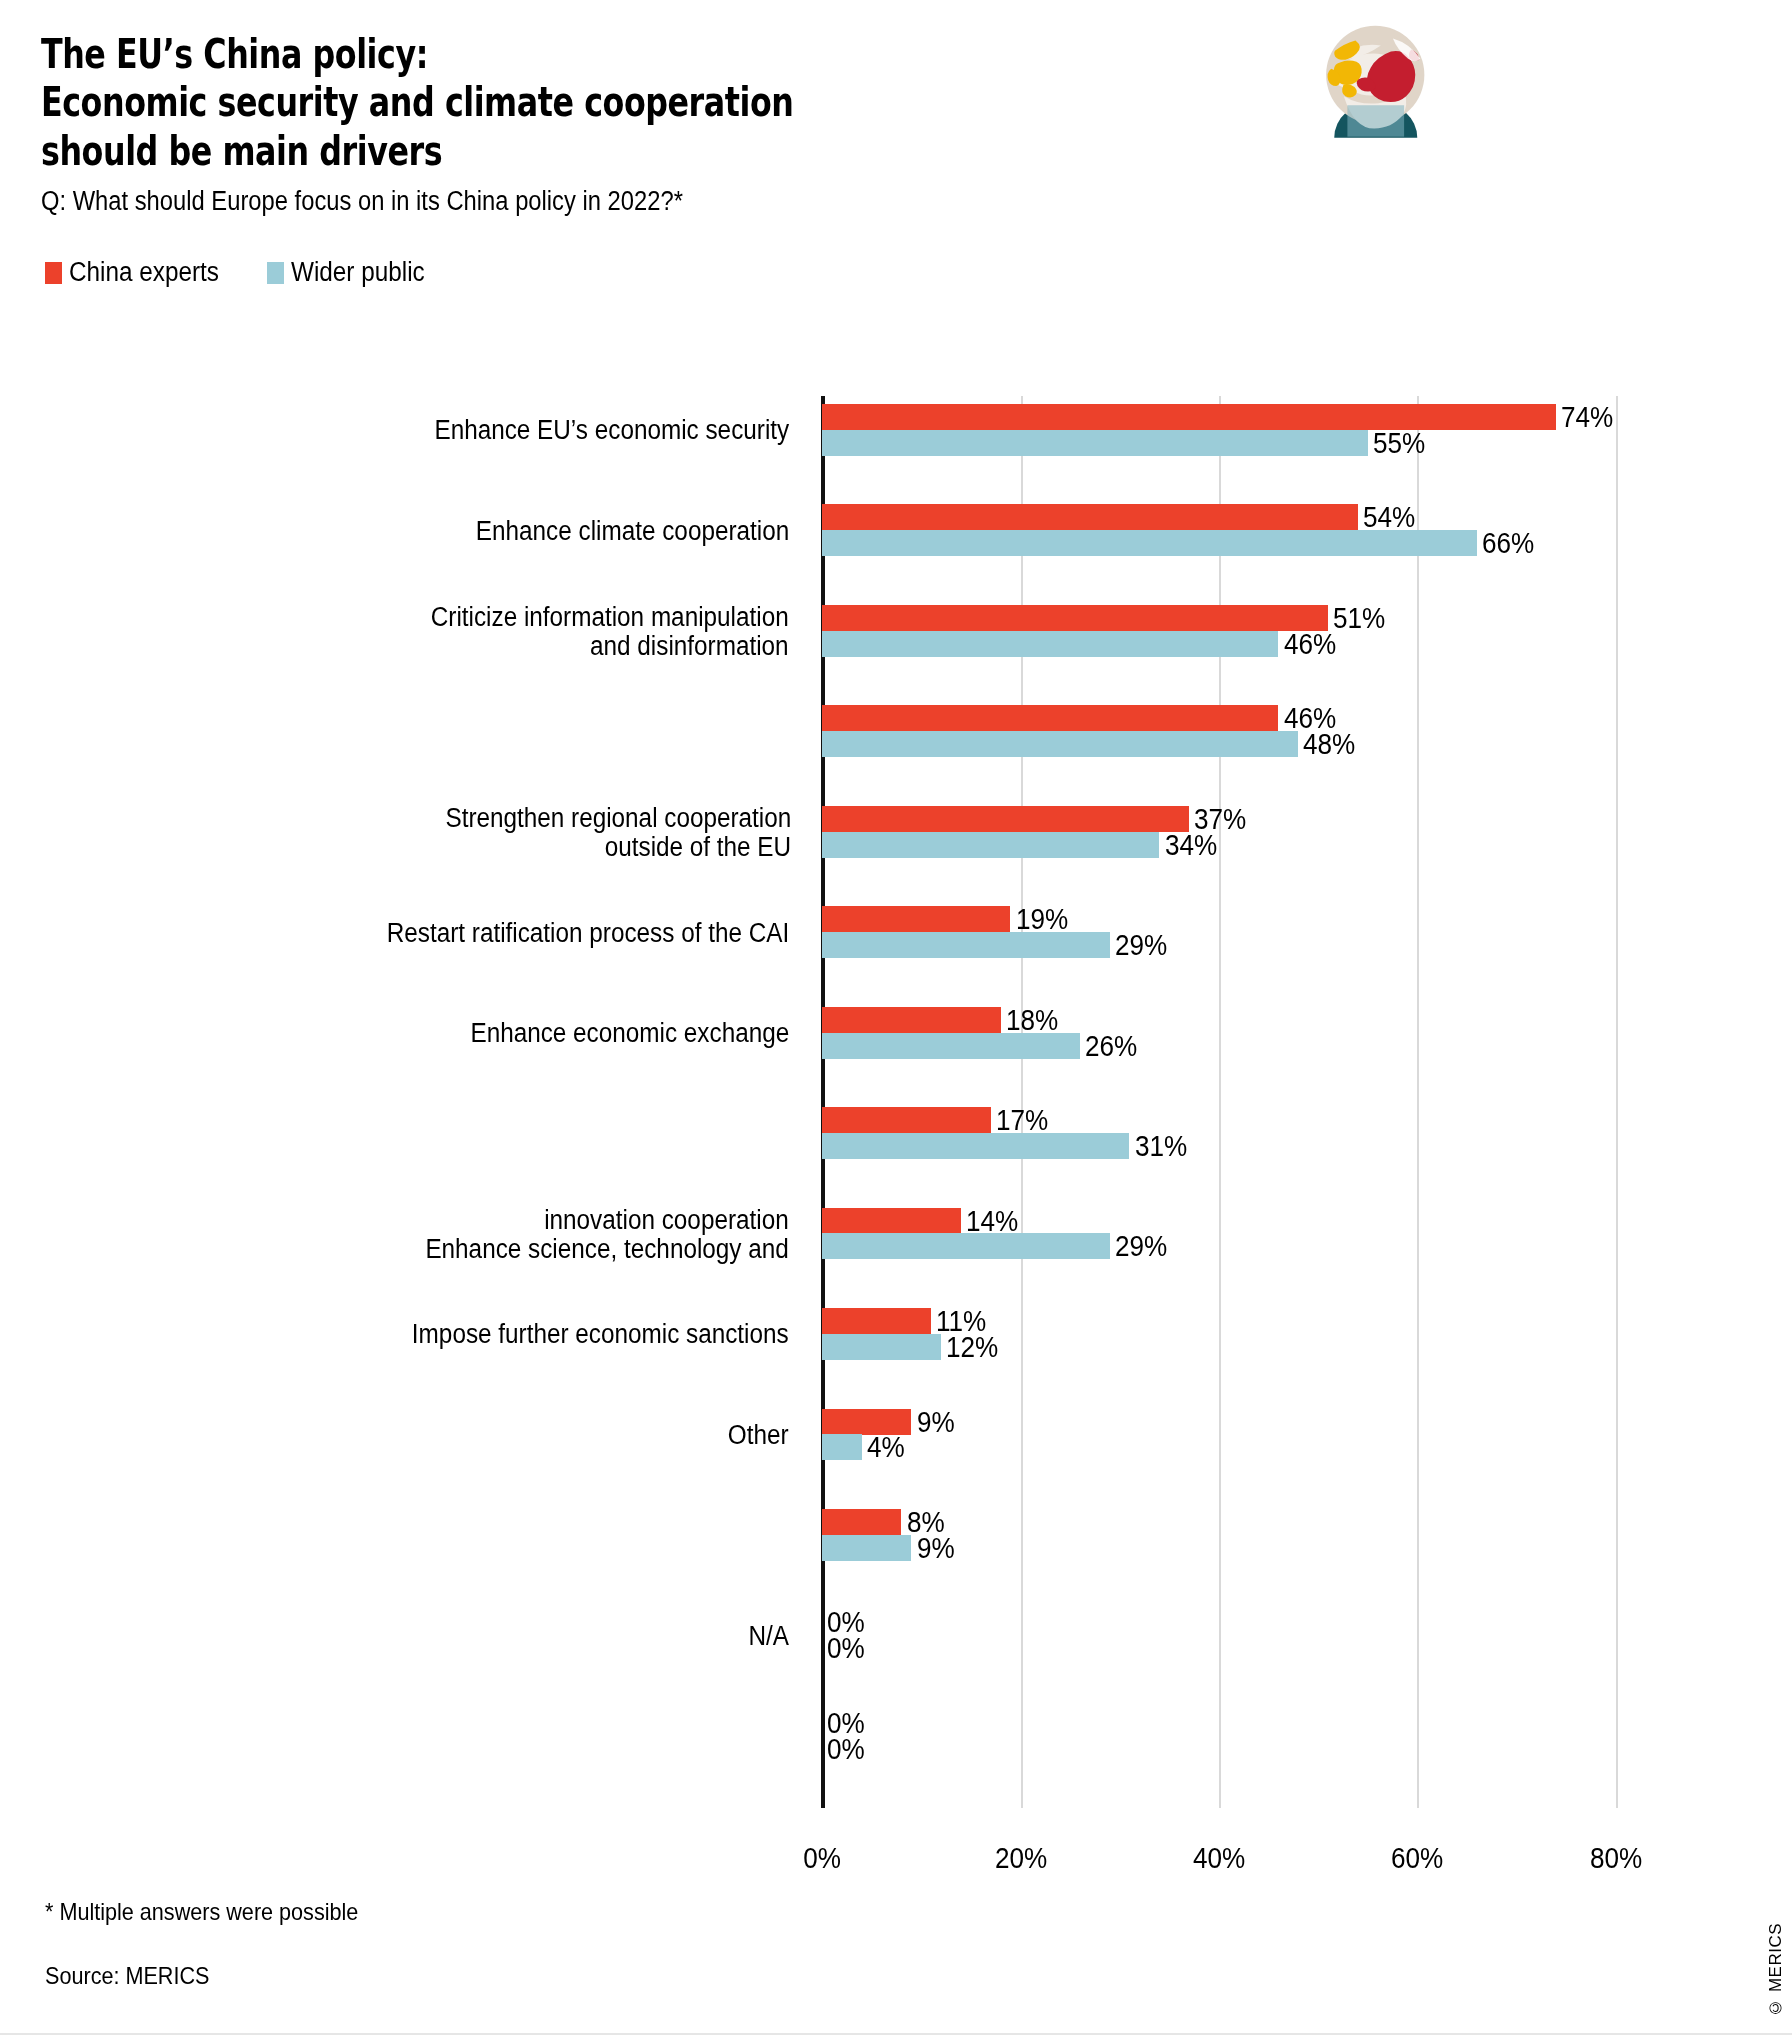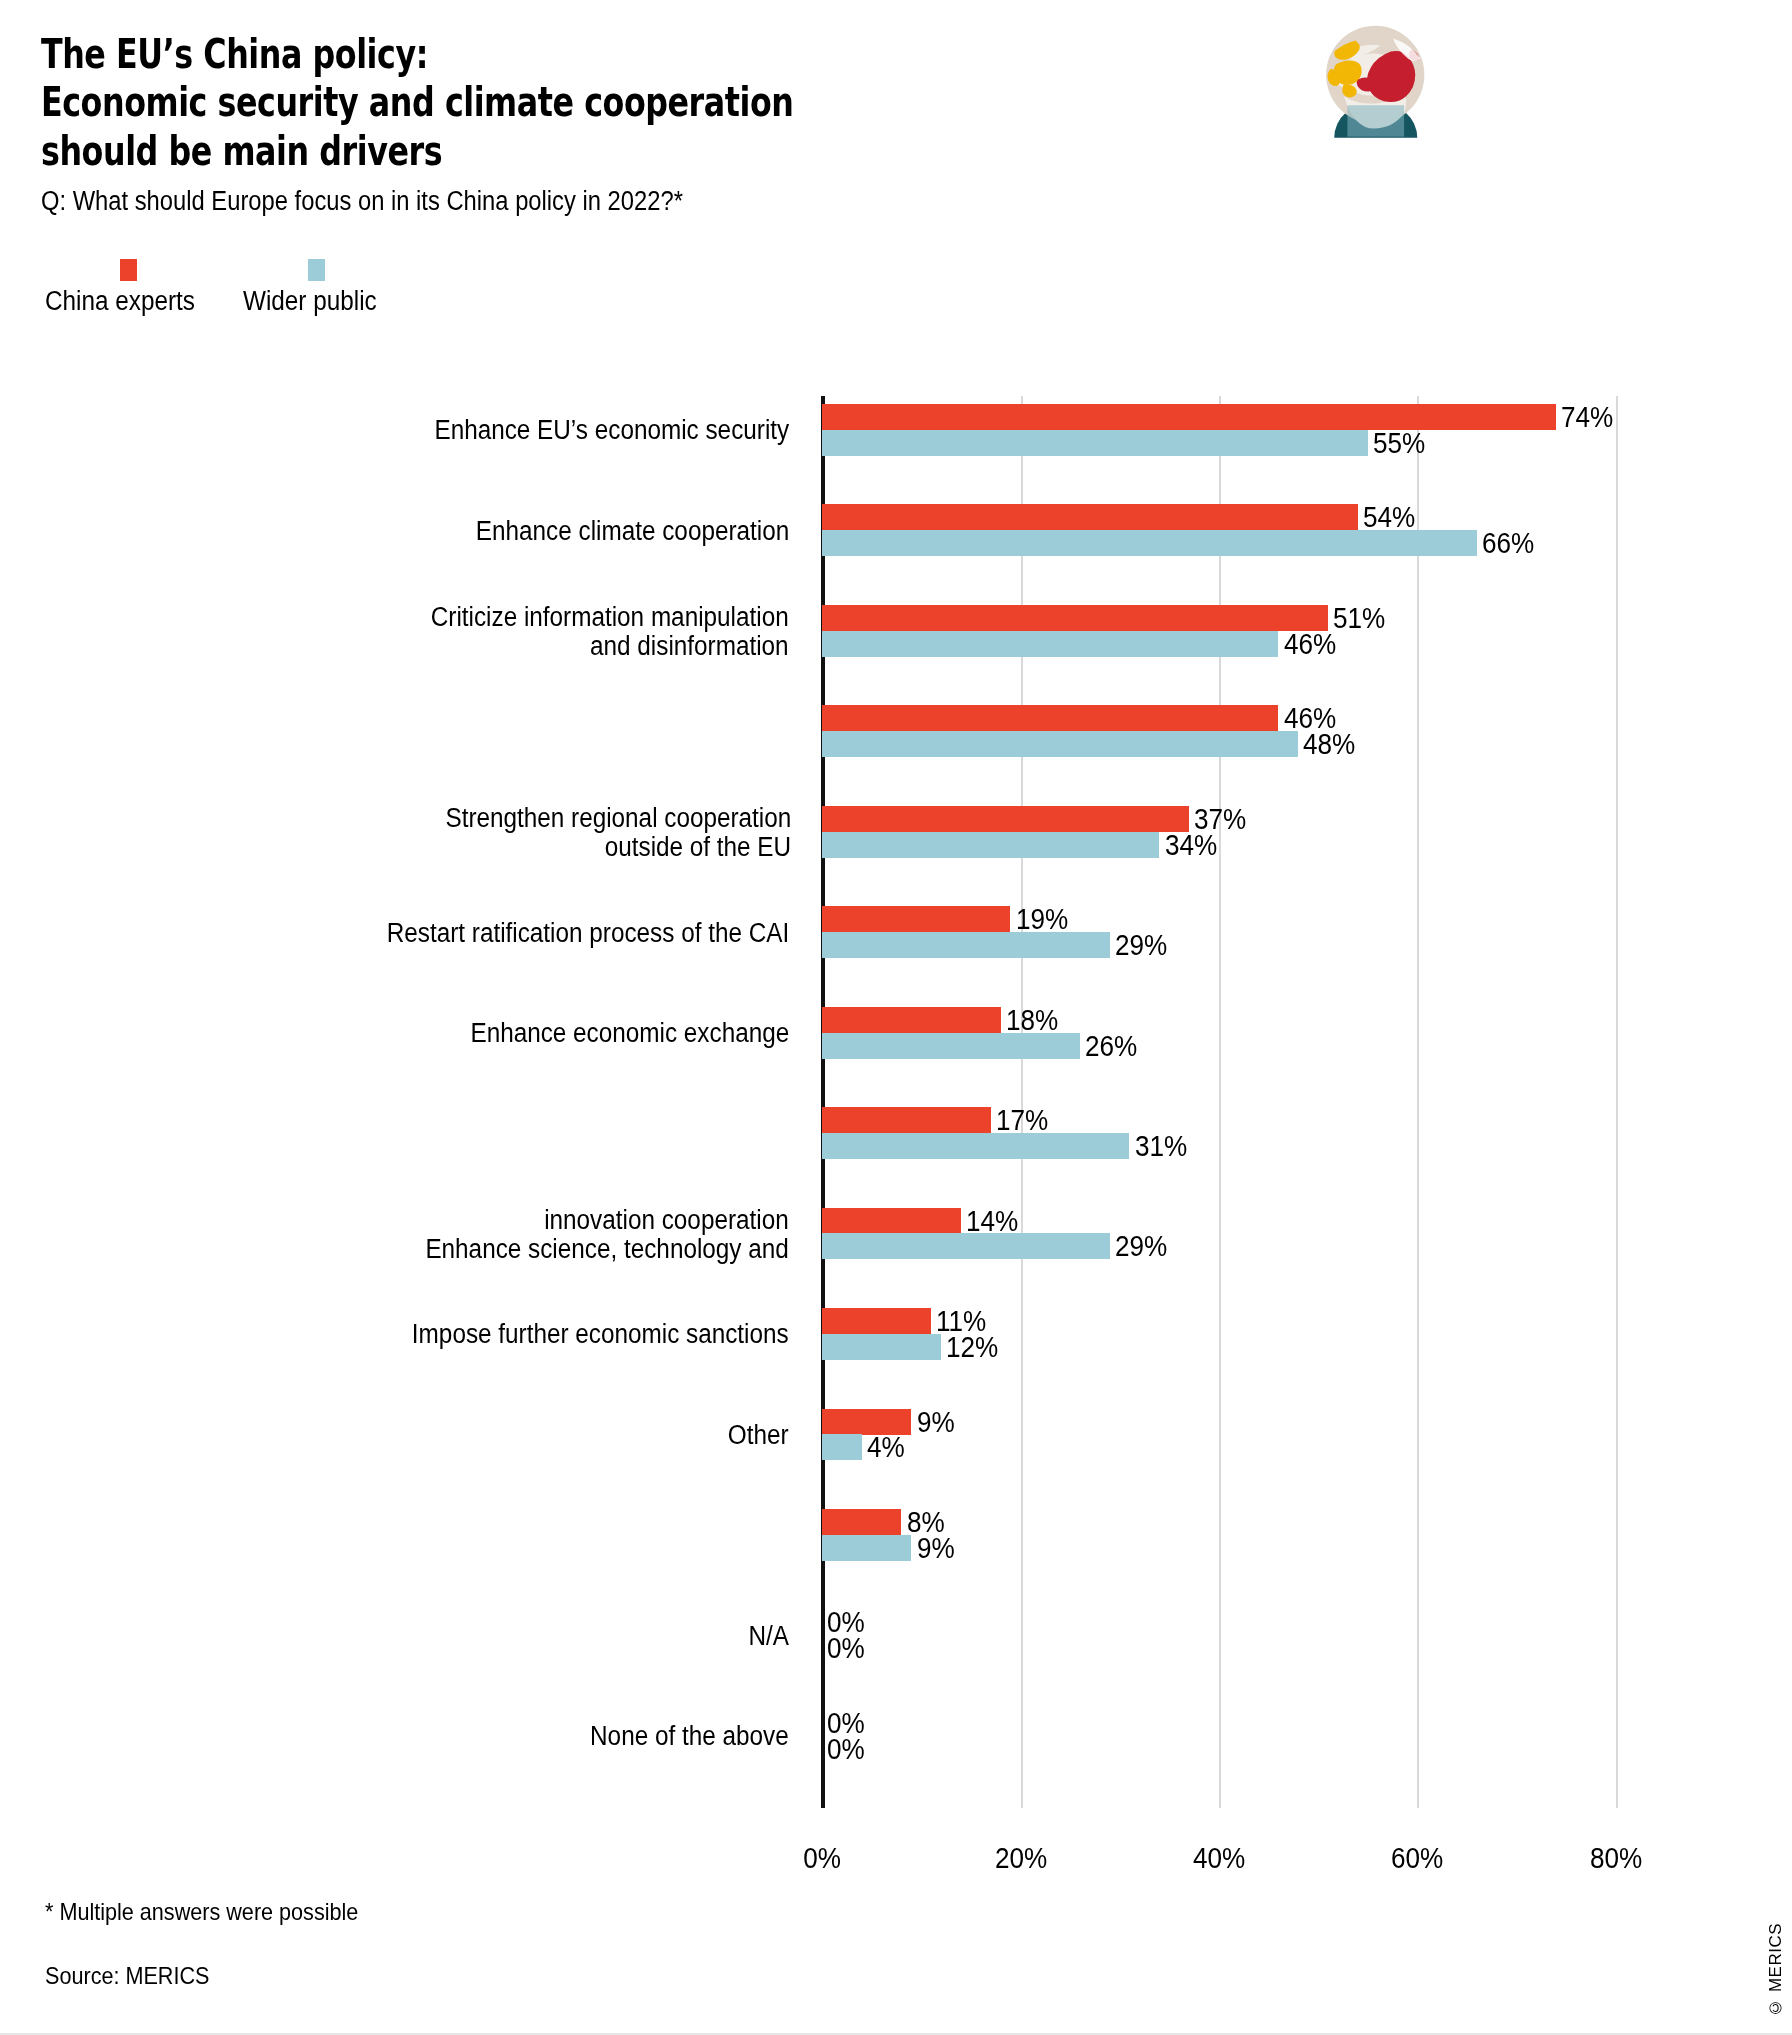--- a/index.html
+++ b/index.html
@@ -30,21 +30,21 @@
     line-height:1.1;
     white-space:nowrap;
     transform:scaleX(0.88);
     transform-origin:left center;
   }
   
   #logo{position:absolute;left:1316px;top:20px;width:455px;height:152px;}
   #globe{position:absolute;left:0;top:0;width:119px;height:132px;}
   
   #legend{position:absolute;left:45px;top:259px;display:flex;align-items:center;gap:31px;}
-  .legend-item{display:flex;align-items:center;gap:7px;flex-direction:column;}
+  .legend-item{display:flex;align-items:center;gap:7px;}
   .legend-swatch{width:17px;height:22px;display:block;}
   .legend-label{font-size:27px;line-height:1;transform:scaleX(0.9);transform-origin:left center;white-space:nowrap;}
   
   #plot{position:absolute;left:0;top:0;width:1793px;height:2035px;margin-top:24px;}
   #axis-line{position:absolute;left:821px;top:372px;width:3.5px;height:1412px;background:#111;}
   .gridline{position:absolute;top:372px;width:1.5px;height:1412px;background:#d9d9d9;}
   .bar{position:absolute;height:26px;}
   .bar.experts{background:#EC412B;}
   .bar.public{background:#9BCCD8;}
   .bar-value{
@@ -180,21 +180,20 @@
     <div class="bar-value" style="left: 917px; top: 1385px;">9%</div>
     <div class="bar public" style="left: 822px; top: 1410px; width: 40px;"></div>
     <div class="bar-value" style="left: 867px; top: 1410px;">4%</div>
     <div class="bar experts" style="left: 822px; top: 1485px; width: 79px;"></div>
     <div class="bar-value" style="left: 907px; top: 1485px;">8%</div>
     <div class="bar public" style="left: 822px; top: 1511px; width: 89px;"></div>
     <div class="bar-value" style="left: 917px; top: 1511px;">9%</div>
     <div class="cat-label" style="left: 0px; width: 789px; top: 1598px;"><div><span>N/A</span></div></div>
     <div class="bar-value" style="left: 827px; top: 1585px;">0%</div>
     <div class="bar-value" style="left: 827px; top: 1611px;">0%</div>
-    <div class="cat-label" style="left: 0px; width: 789px; top: 1698px;"><div><span>None of the above</span></div></div>
     <div class="bar-value" style="left: 827px; top: 1686px;">0%</div>
     <div class="bar-value" style="left: 827px; top: 1712px;">0%</div>
     <div class="tick-label" style="left: 822px;">0%</div>
     <div class="tick-label" style="left: 1021px;">20%</div>
     <div class="tick-label" style="left: 1219px;">40%</div>
     <div class="tick-label" style="left: 1417px;">60%</div>
     <div class="tick-label" style="left: 1616px;">80%</div>
   </div>
 
 <div id="note">* Multiple answers were possible</div>

